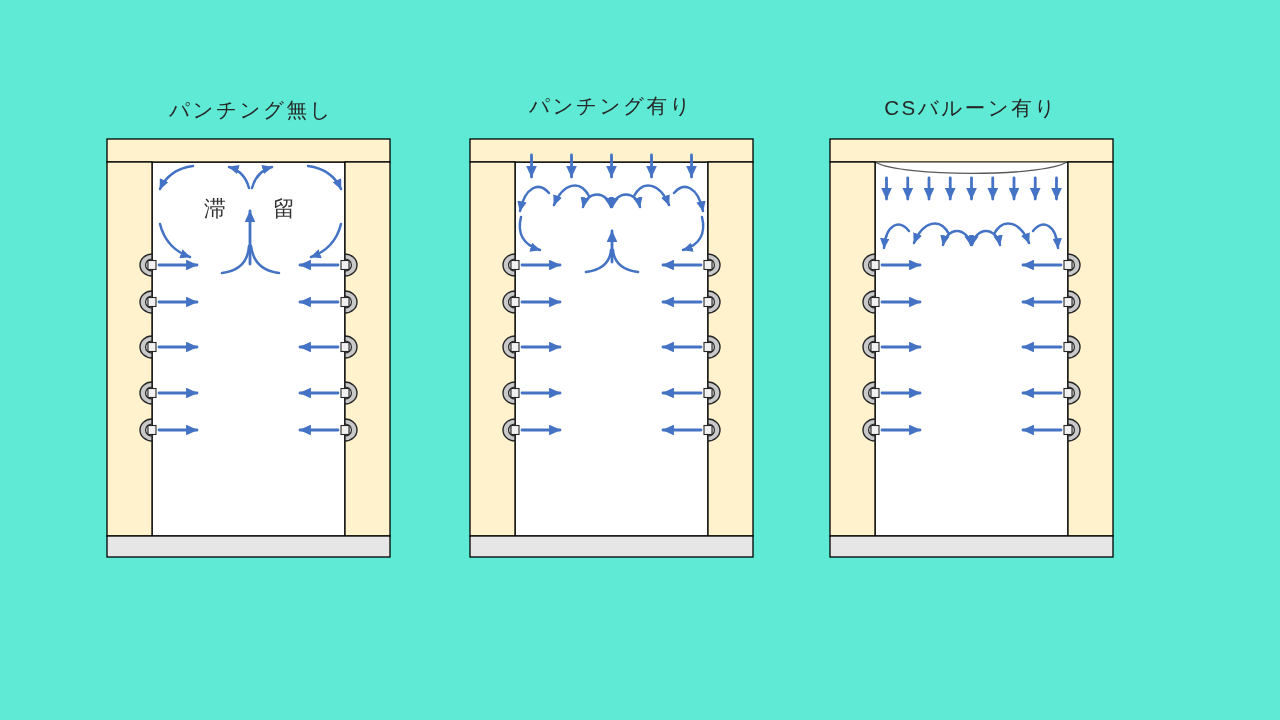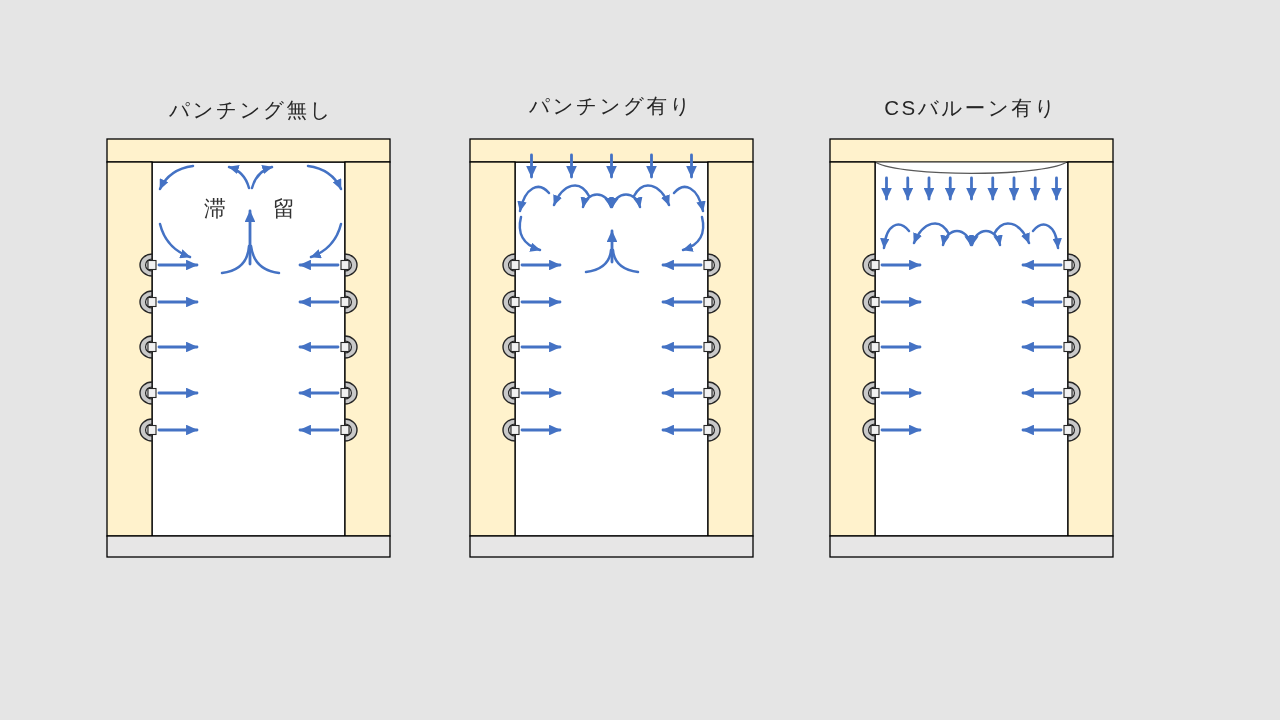--- a/index.html
+++ b/index.html
@@ -1,16 +1,16 @@
 <!DOCTYPE html>
 <html style="--wall: #FFF2CC; --base: #E7E6E6; --chamber: #FFFFFF; --outline: #000000; --arrow: #4472C4; --nozzle: #C9C9C9; --nozzle-outline: #262626; --nozzle-notch: #F1F1F1; --balloon-outline: #595959; --title: #262626; --label: #333333;"><head>
 <meta charset="utf-8">
 <style>
   html,body{margin:0;padding:0;width:1280px;height:720px;background:#ffffff;overflow:hidden}
-  .stage{position:relative;width:1280px;height:720px;background:#e5e5e5}
+  .stage{position:relative;width:1280px;height:720px;background:#5eead4}
   svg{display:block}
   .title{font-family:"Liberation Sans",sans-serif;font-size:20.5px;letter-spacing:2.5px;
          fill:var(--title,#262626);text-anchor:middle;font-weight:400}
   .lbl{font-family:"Liberation Sans",sans-serif;font-size:22px;fill:var(--label,#333333);text-anchor:middle}
   .arrow{fill:none;stroke:var(--arrow,#4472C4);stroke-width:2.8;stroke-linecap:round}
   .arc{stroke-width:2.5}
   marker path{fill:var(--arrow,#4472C4);stroke:none}
   .wall{fill:var(--wall,#FFF2CC);stroke:var(--outline,#000);stroke-width:1.3}
   .chamber{fill:var(--chamber,#fff);stroke:var(--outline,#000);stroke-width:1.3}
   .base{fill:var(--base,#E7E6E6);stroke:var(--outline,#000);stroke-width:1.3}

